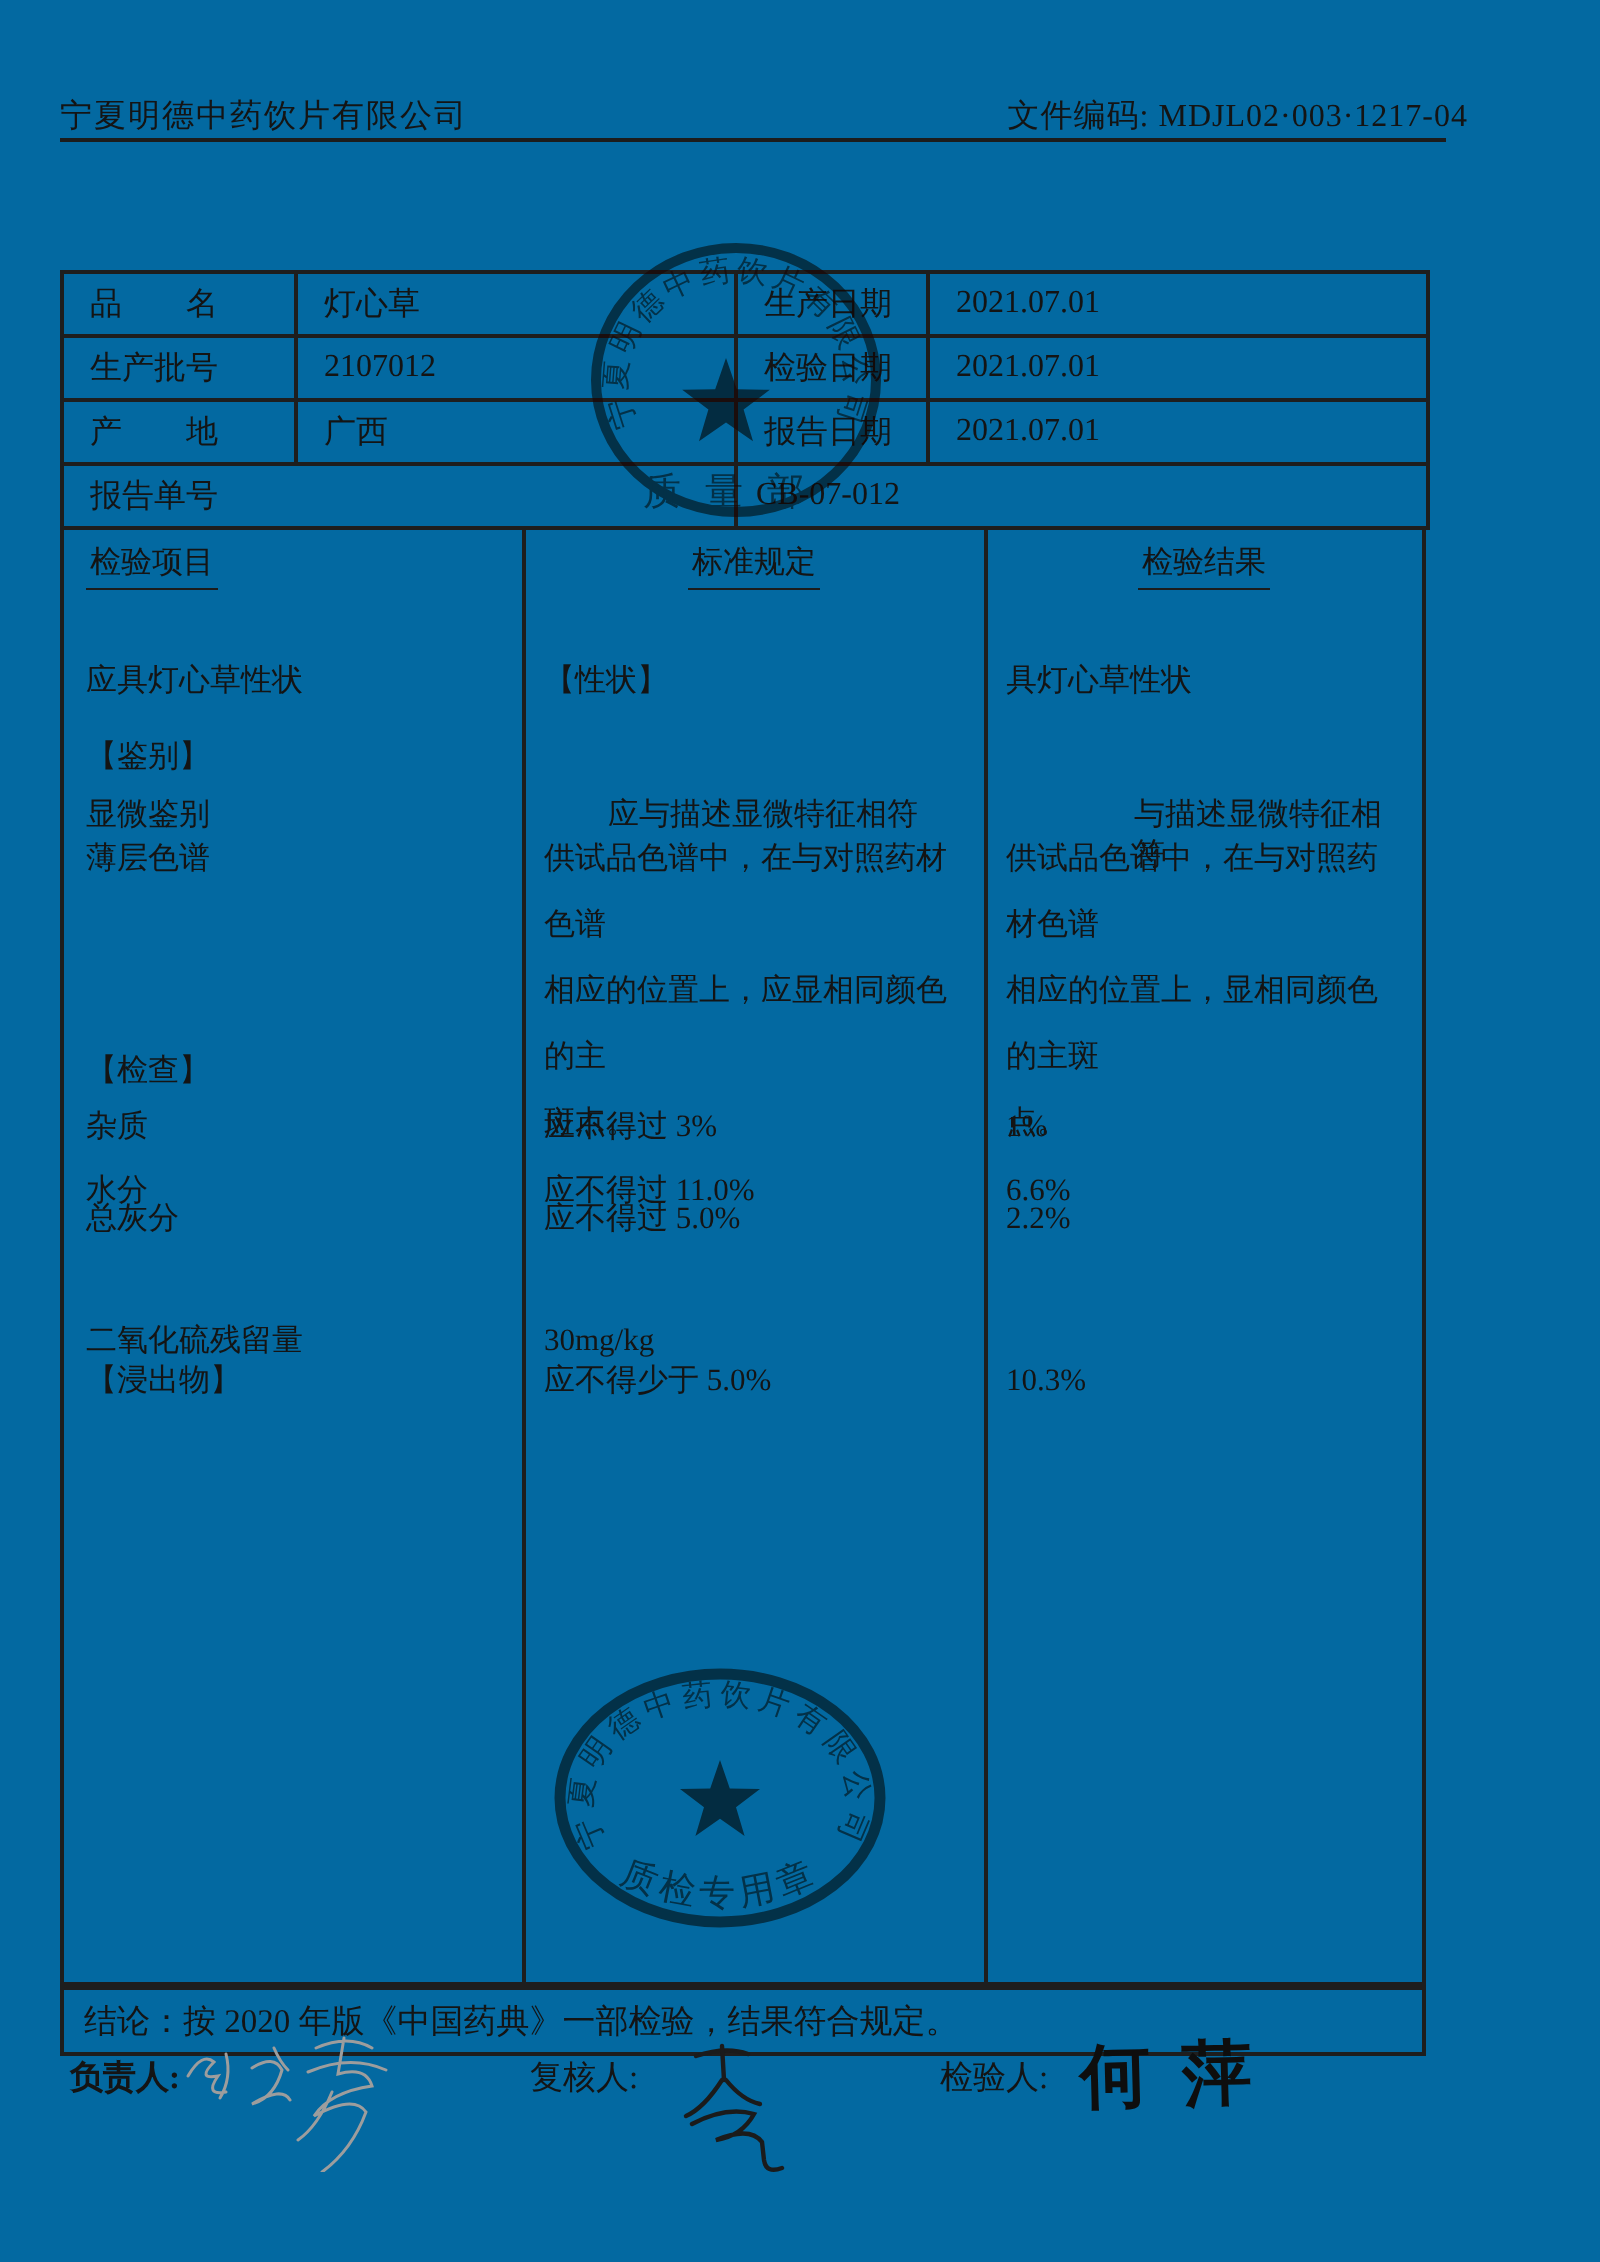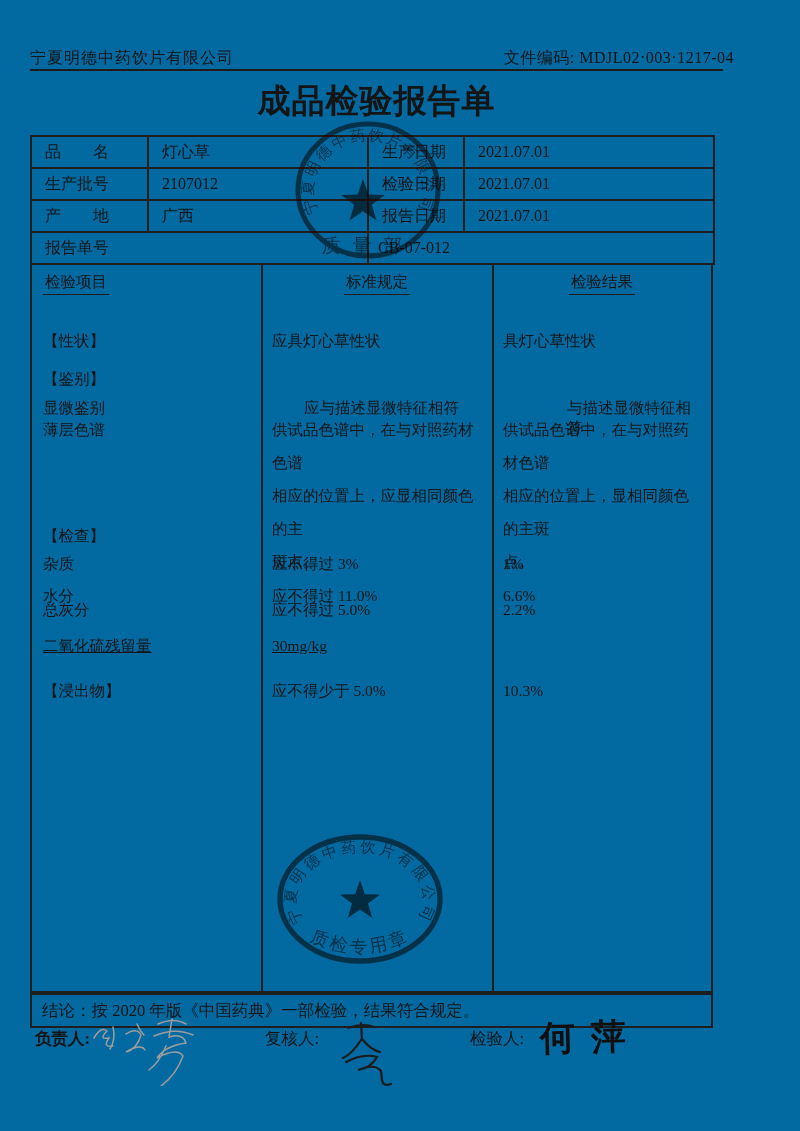--- a/index.html
+++ b/index.html
@@ -26,21 +26,21 @@
           border:2px solid #1e1e1e; font-size:15.5px; }
   .vline { position:absolute; top:0; bottom:0; width:1.8px; background:#1e1e1e; }
   .vl1 { left:229px; } .vl2 { left:460px; }
   .mrow { position:absolute; left:0; width:100%; display:grid;
           grid-template-columns:229px 231px auto; line-height:20px; }
   .mrow > div { padding-left:11px; padding-right:10px; }
   .hrow { top:7px; }
   .hrow .hc { text-align:center; }
   .hrow span { display:inline-block; border-bottom:1.6px solid #1c1c1c; padding:0 2px 2px 2px; }
   .r0{top:66px;} .r1{top:104px;} .r2{top:133px;gap:32px;} .r3{top:148px;} .r4{top:261px;}
-  .r5{top:289px;} .r6{top:321px;} .r7{top:335px;} .r8{top:371px;text-decoration:underline;} .r9{top:416px;}
+  .r5{top:289px;} .r6{top:321px;} .r7{top:335px;} .r8{top:396px;} .r9{top:416px;}
   .para { white-space:pre-line; line-height:33px; }
   .r3 .lab { padding-top:7px; }
 
   
   .conclusion { position:absolute; left:30px; top:993px; width:683px; height:35px;
                 border:2px solid #1e1e1e; font-size:16.5px; line-height:31px; padding-left:10px; }
   .sig-label { position:absolute; top:1028px; font-size:16.5px; }
   .sl1{left:35px;font-weight:bold;} .sl2{left:265px;} .sl3{left:470px;}
   .sig-svg { position:absolute; }
   .sig-name { position:absolute; left:540px; top:1014px; font-size:35px; font-weight:600;
@@ -53,21 +53,20 @@
   .stamp text { font-family:"Liberation Serif","DejaVu Serif",serif; }
 </style>
 </head>
 <body>
 
 <div class="sheet">
 
   <div class="hdr-company">宁夏明德中药饮片有限公司</div>
   <div class="hdr-code">文件编码: MDJL02·003·1217-04</div>
   <div class="hdr-rule"></div>
-  <div class="doc-title">成品检验报告单</div>
 
   <table class="info">
     <tbody>
         <tr>
       <td class="c1">品　　名</td>
       <td class="c2">灯心草</td>
       <td class="c3">生产日期</td>
       <td class="c4">2021.07.01</td>
     </tr>
     <tr>
@@ -93,22 +92,22 @@
     <div class="vline vl1"></div>
     <div class="vline vl2"></div>
 
     <div class="mrow hrow">
       <div><span>检验项目</span></div>
       <div class="hc"><span>标准规定</span></div>
       <div class="hc"><span>检验结果</span></div>
     </div>
 
     <div class="mrow r0">
+      <div>应具灯心草性状</div>
       <div>【性状】</div>
-      <div>应具灯心草性状</div>
       <div>具灯心草性状</div>
     </div>
     <div class="mrow r1">
       <div>【鉴别】</div>
       <div></div>
       <div></div>
     </div>
     <div class="mrow r2">
       <div>显微鉴别</div>
       <div>应与描述显微特征相符</div>

